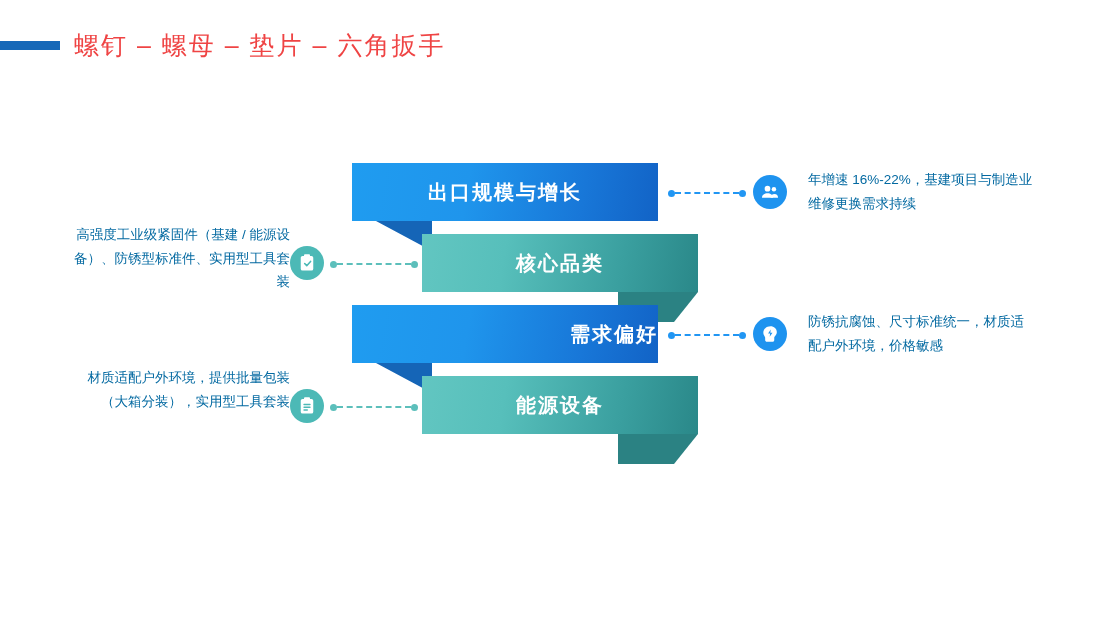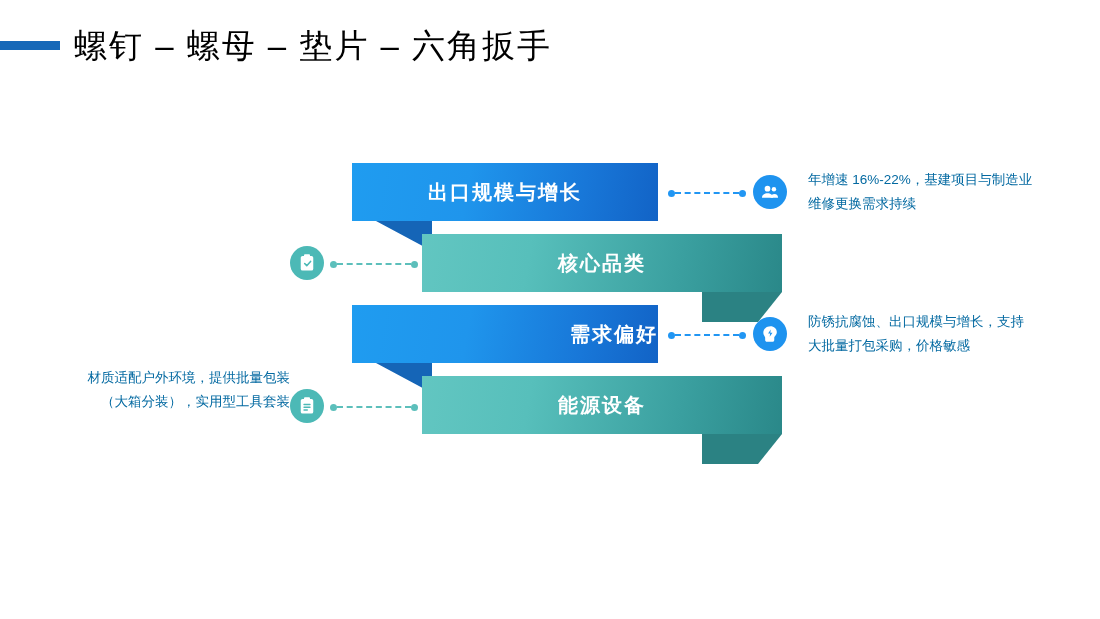--- a/index.html
+++ b/index.html
@@ -22,22 +22,22 @@
     align-items: center;
     height: 38px;
   }
   .header-bar {
     width: 60px;
     height: 9px;
     background: #1668b8;
     margin-right: 14px;
   }
   .header-title {
-    font-size: 33px;
-    color: #000000;
+    font-size: 25px;
+    color: #ef4444;
     letter-spacing: 2px;
     white-space: nowrap;
     line-height: 1;
   }
 
   
   .diagram {
     position: absolute;
     left: 0;
     top: 8px;
@@ -83,21 +83,21 @@
   .banner.blue .banner-body {
     background: linear-gradient(100deg, #1f9cf0 0%, #1f95ec 38%, #1877d8 75%, #1263c6 100%);
   }
   .banner.blue .banner-tail {
     left: 0;
     background: #1565b7;
     clip-path: polygon(0 0, 80px 0, 80px 30px, 24px 0);
   }
 
   
-  .banner.teal { left: 422px; width: 360px; }
+  .banner.teal { left: 422px; width: 276px; }
   .banner.teal .banner-body {
     background: linear-gradient(100deg, #62c6c1 0%, #57bfbb 30%, #3a9f9f 72%, #2a8889 100%);
   }
   .banner.teal .banner-tail {
     right: 0;
     background: #2b8283;
     clip-path: polygon(0 0, 80px 0, 56px 30px, 0 30px);
   }
 
   .banner.row1 { top: 155px; }
@@ -192,38 +192,39 @@
     <span class="line"></span>
     <span class="dot"></span>
   </div>
   <div class="icon-badge teal" style="left:290px; top:238px;">
     <svg width="20" height="20" viewBox="0 0 24 24" fill="#ffffff">
       <rect x="4.5" y="3.5" width="15" height="17.5" rx="2.2"></rect>
       <rect x="8.4" y="1.4" width="7.2" height="3.6" rx="1.2"></rect>
       <path d="M9.2 12.6l2.5 2.6 4.6-5.1" stroke="#4cb9b6" stroke-width="1.9" fill="none" stroke-linecap="round" stroke-linejoin="round"></path>
     </svg>
   </div>
+  <div class="caption left" style="left:62px; top:215px;">高强度工业级紧固件（基建 / 能源设备）、防锈型标准件、实用型工具套装</div>
 
   <div class="banner blue row3">
     <div class="banner-body"></div>
     <div class="banner-tail"></div>
     <span class="banner-label">需求偏好</span>
   </div>
   <div class="connector blue" style="left:668px; top:326px; width:78px;">
     <span class="dot"></span>
     <span class="line"></span>
     <span class="dot"></span>
   </div>
   <div class="icon-badge blue" style="left:753px; top:309px;">
     <svg width="20" height="20" viewBox="0 0 24 24" fill="#ffffff">
       <path d="M12.6 2.6c-5 0-8.6 3.5-8.6 7.7 0 2 .8 3.5 1.6 4.6.5.7.6 1.1.6 1.9v2.3c0 1.3.9 2.3 2.2 2.3h6.6c1.3 0 2.1-1 2.1-2.3v-2.7c0-.8.2-1.2.8-1.8 1.4-1.4 2.3-3.1 2.3-5 0-4-3.4-7-7.6-7z"></path>
       <path d="M12.9 6.6l-3.2 4.8h2.5l-.6 4 3.4-4.9h-2.6z" fill="#1e93ef"></path>
     </svg>
   </div>
-  <div class="caption right" style="left:808px; top:302px;">防锈抗腐蚀、出口规模与增长，支持大批量打包采购，价格敏感</div>
+  <div class="caption right" style="left:808px; top:302px;">防锈抗腐蚀、尺寸标准统一，材质适配户外环境，价格敏感</div>
 
   <div class="banner teal row4">
     <div class="banner-body"></div>
     <div class="banner-tail"></div>
     <span class="banner-label">能源设备</span>
   </div>
   <div class="connector teal" style="left:330px; top:398px; width:88px;">
     <span class="dot"></span>
     <span class="line"></span>
     <span class="dot"></span>

